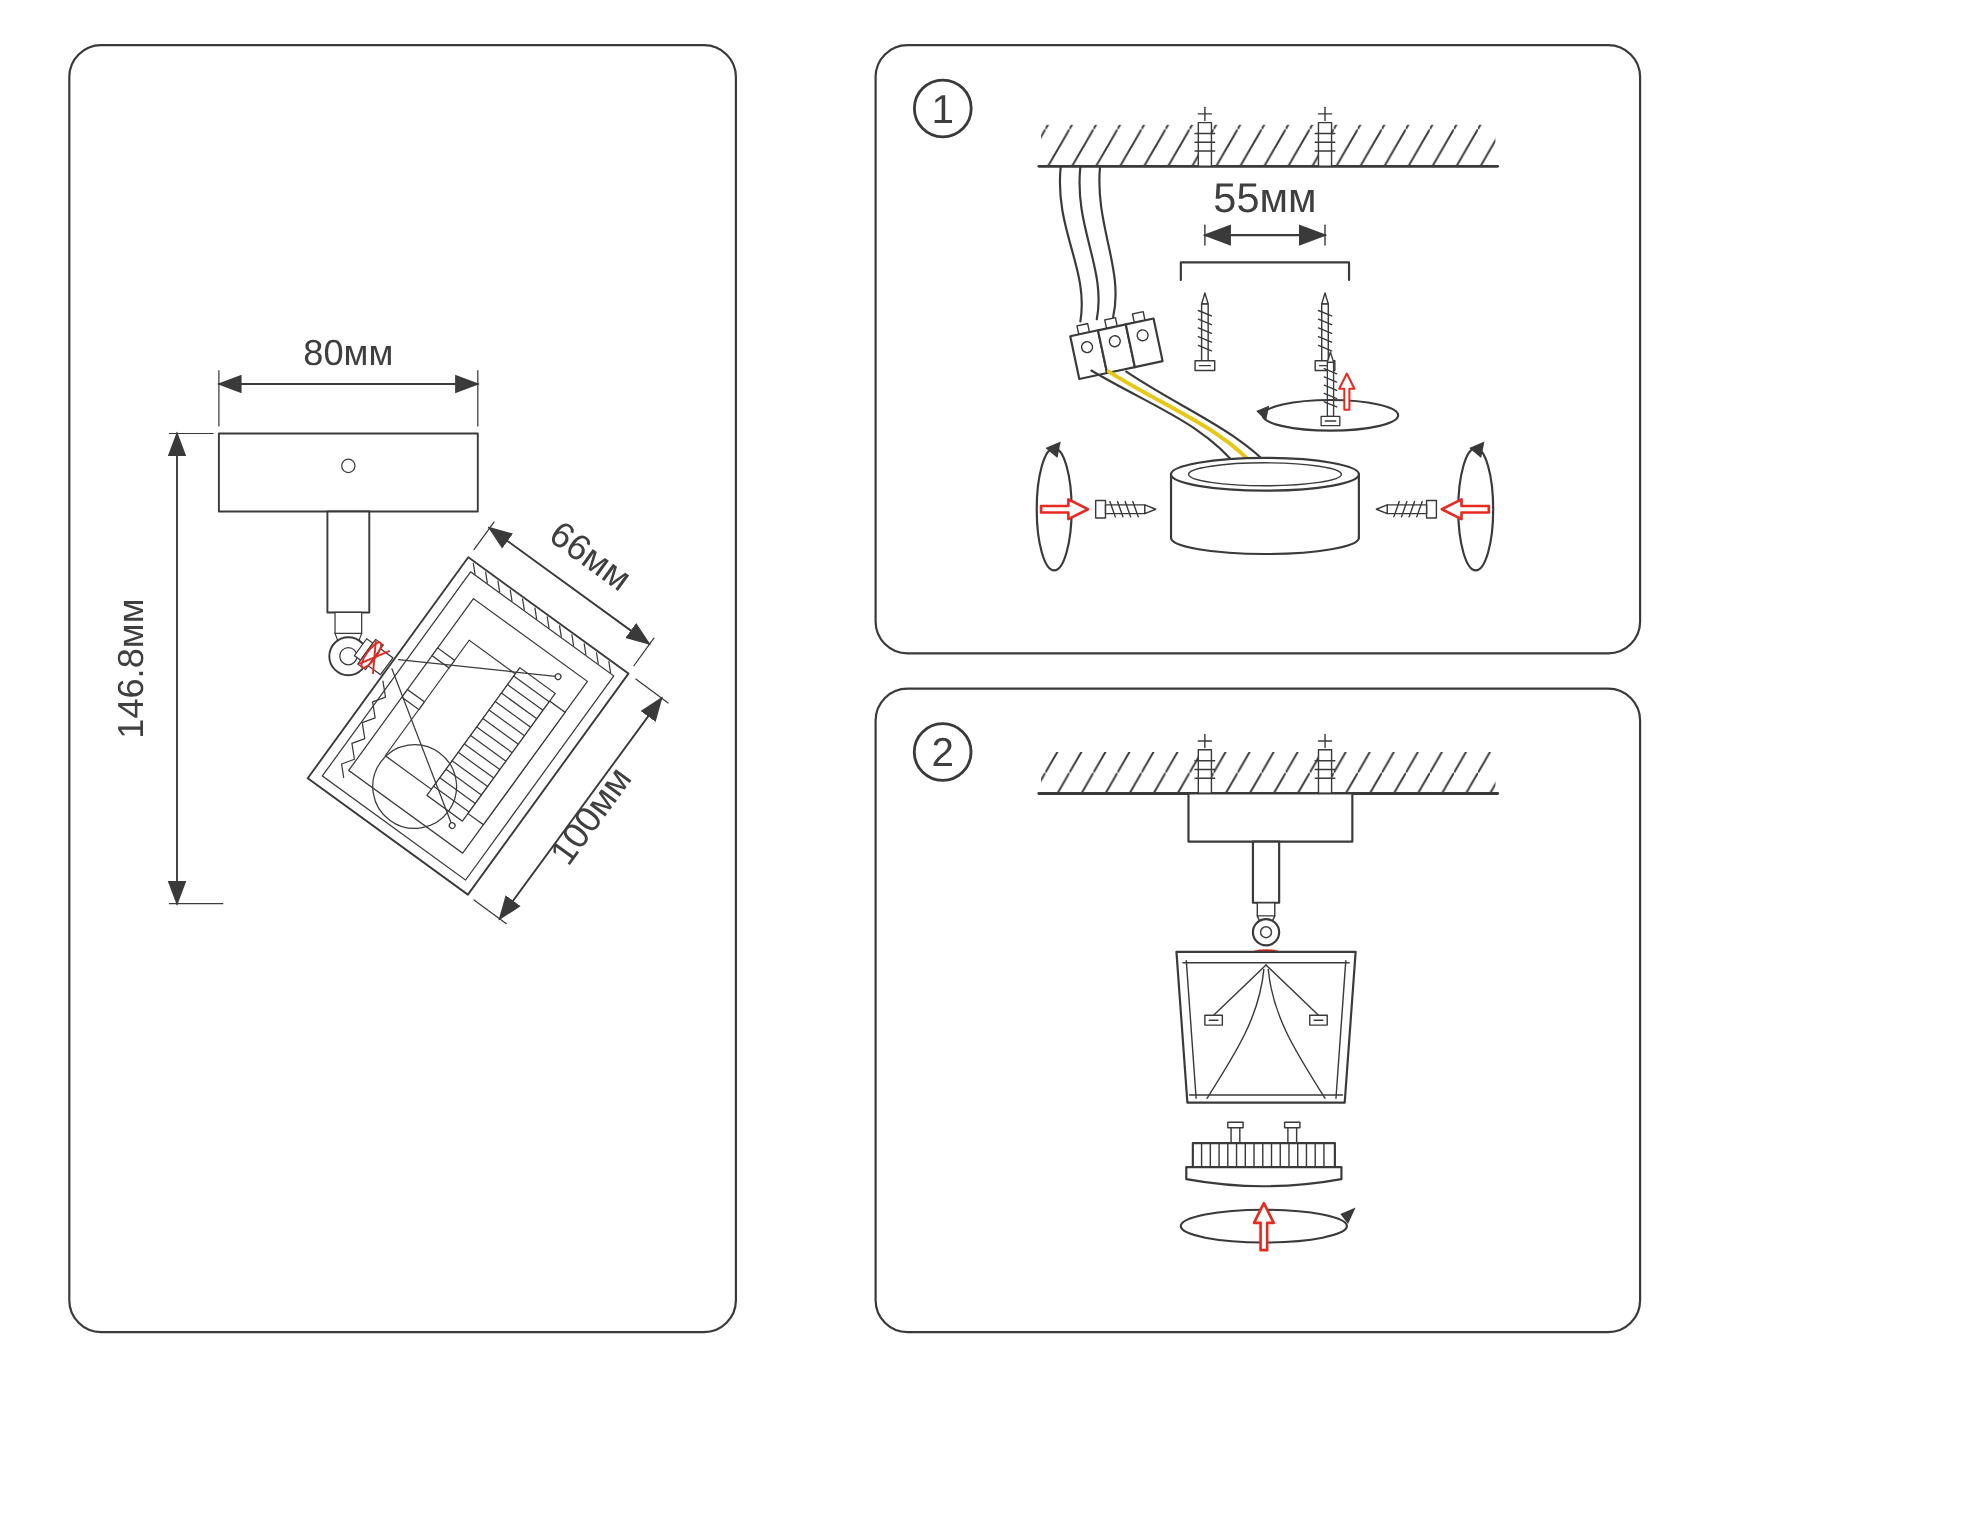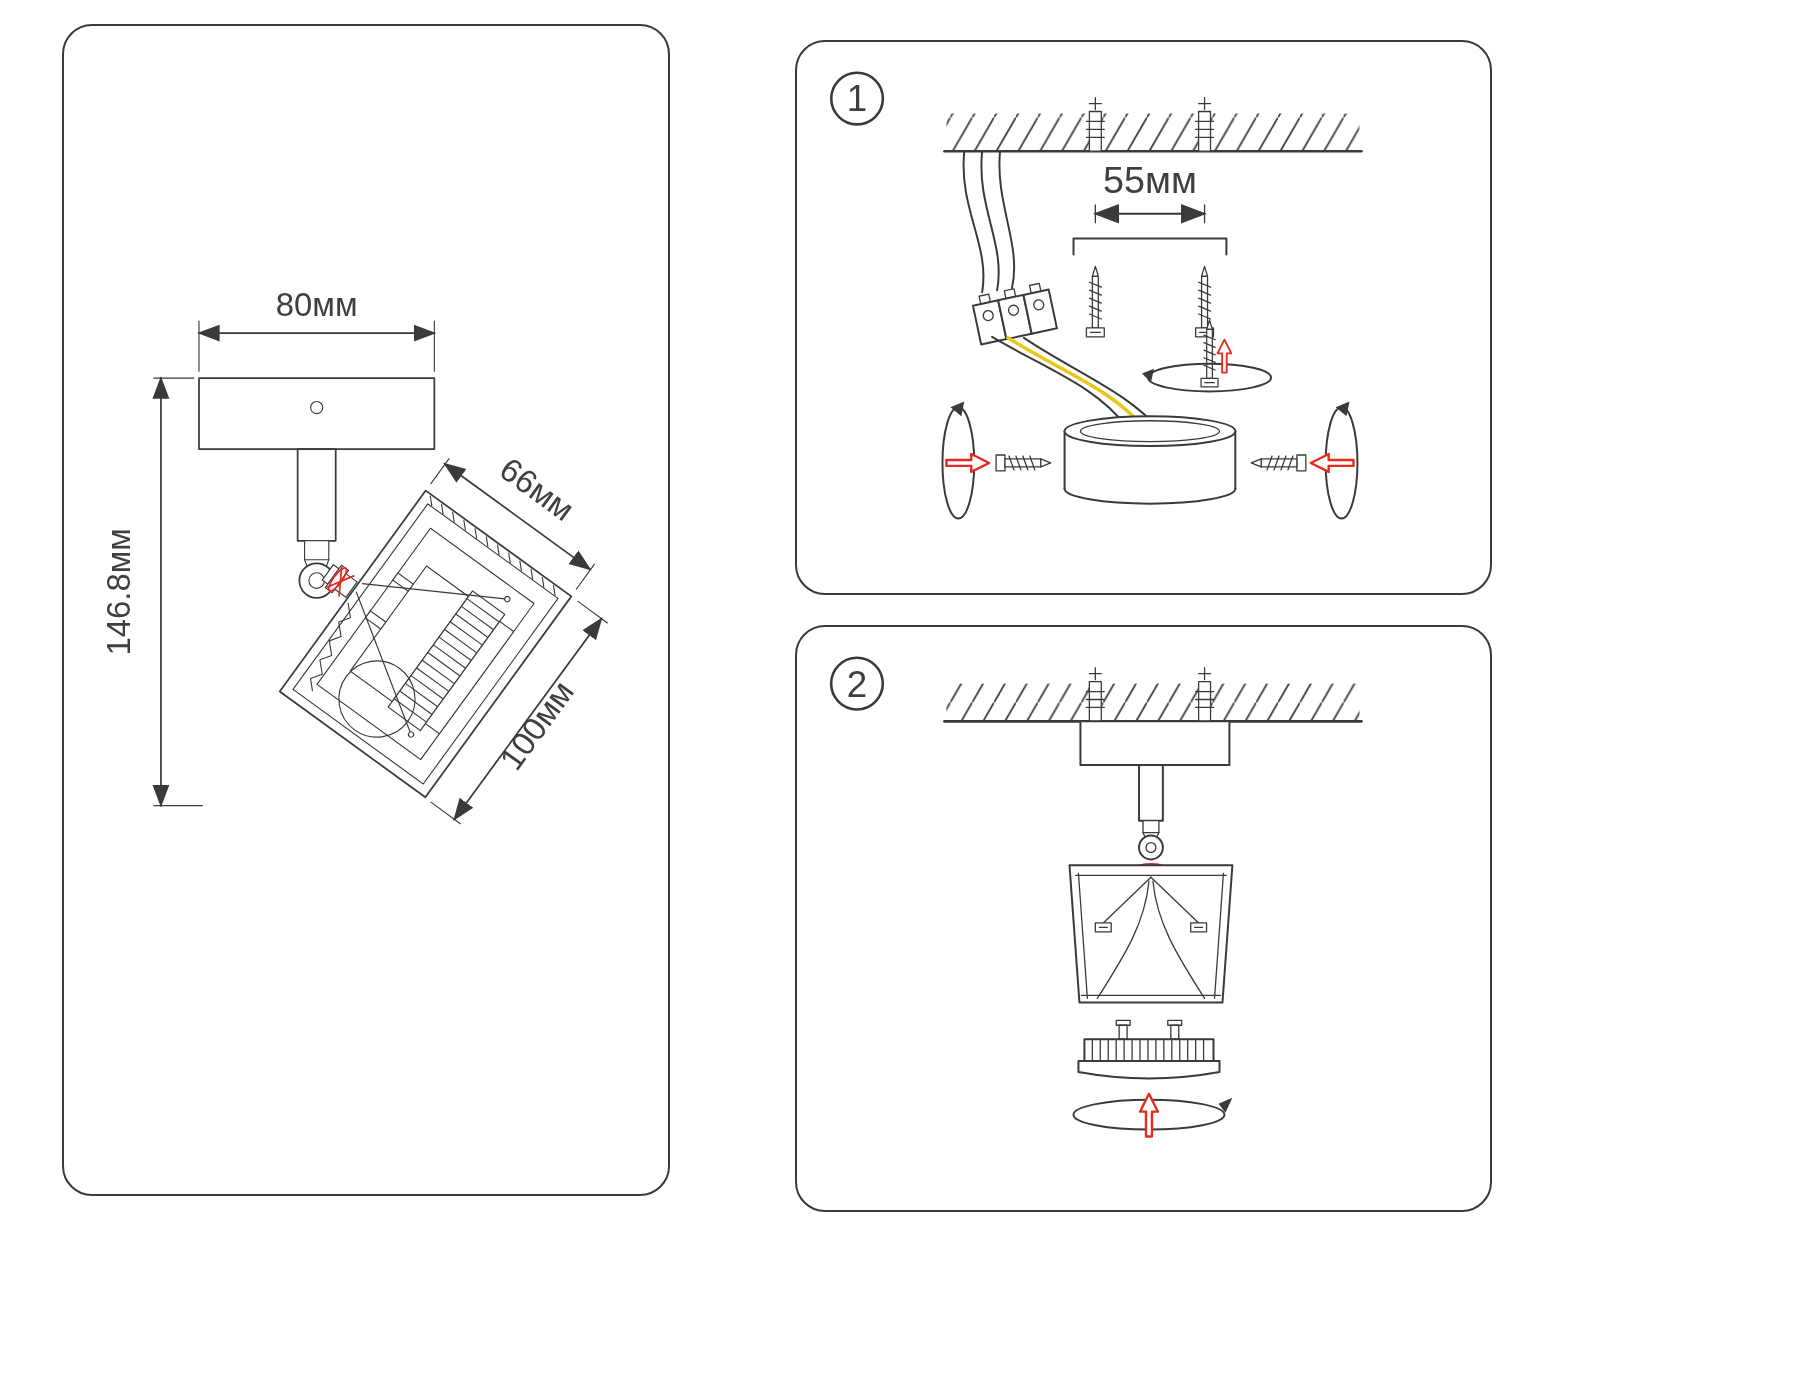--- a/index.html
+++ b/index.html
@@ -7,21 +7,21 @@
   .canvas {
     position: relative; width: 1800px; height: 1400px;
     background: var(--background, #fff);
     font-family: "Liberation Sans", sans-serif;
     color: var(--text-color, #3f3f3f);
   }
   .panel {
     position: absolute; border: 2.5px solid var(--line, #3a3a3a);
     border-radius: 30px; background: #fff; overflow: hidden;
   }
-  #panel-left  { left: 62px;  top: 24px;  width: 608px; height: 1172px; }
+  #panel-left  { left: 62px;  top: 40px;  width: 608px; height: 1172px; }
   #panel-step1 { left: 795px; top: 40px;  width: 697px; height: 555px; }
   #panel-step2 { left: 795px; top: 625px; width: 697px; height: 587px; }
   .panel svg { display: block; width: 100%; height: 100%; }
 
   .ln   { stroke: var(--line); stroke-width: 2; fill: none; stroke-linecap: round; stroke-linejoin: round; }
   .lnf  { stroke: var(--line); stroke-width: 2; fill: #fff; stroke-linejoin: round; }
   .thin { stroke-width: 1.3; }
   .thick{ stroke-width: 2.6; }
   .red  { stroke: var(--accent-red); fill: none; stroke-width: 2; }
   .mfill{ fill: var(--line); stroke: none; }

